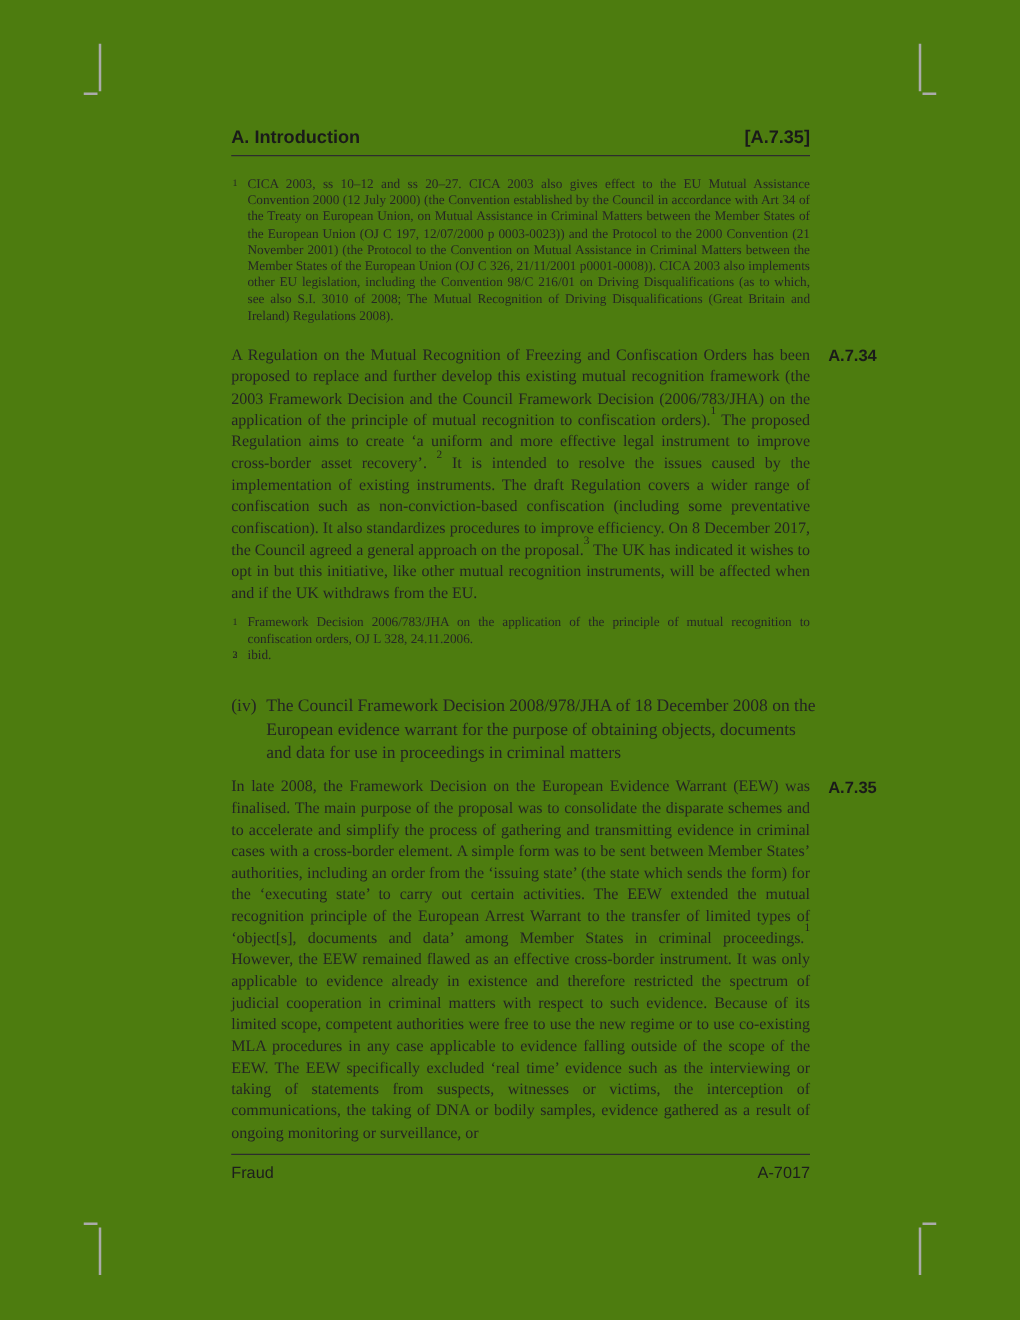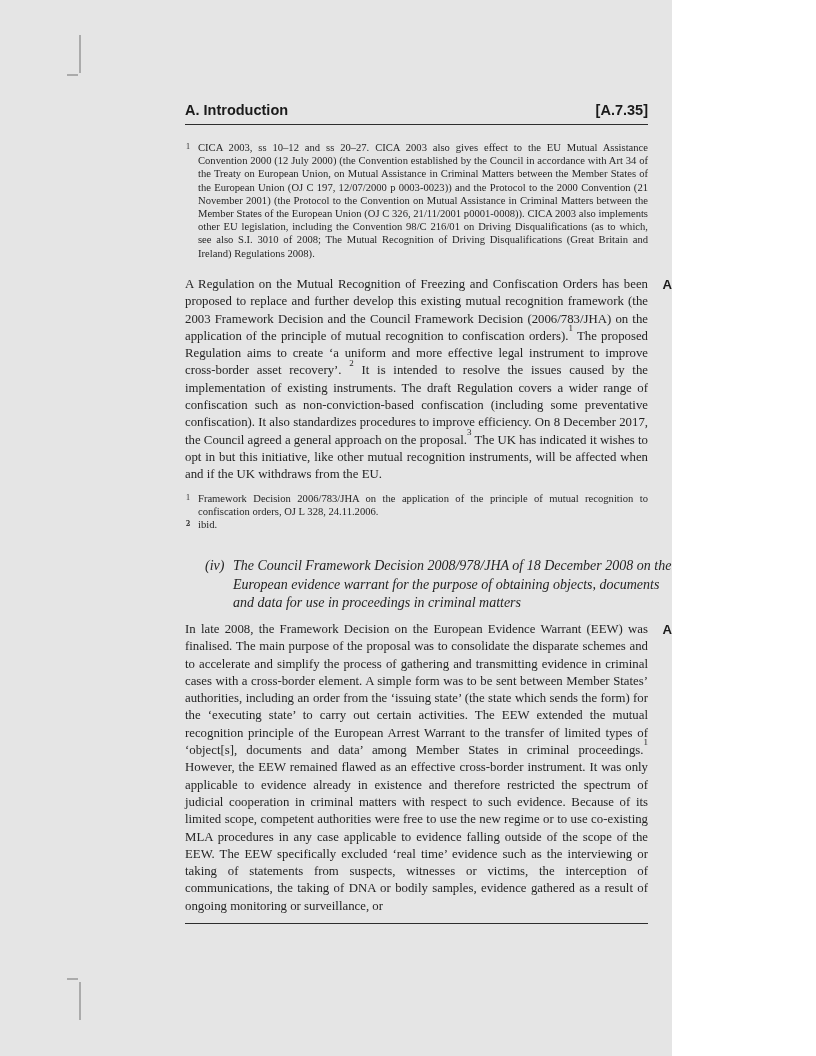--- a/index.html
+++ b/index.html
@@ -1,20 +1,20 @@
 <!DOCTYPE html>
 <html><head>
 <meta charset="utf-8">
 <style>
   html,body { margin:0; padding:0; }
   body {
     width:816px; height:1056px; background:#ffffff;
     font-family:"Liberation Serif", serif; color:#222;
   }
-  .page { position:relative; width:672px; height:1056px; background:#e5e5e5; overflow:hidden; }
+  .page { position:relative; width:816px; height:1056px; background:#4d7c0f; overflow:hidden; }
 
   
   .crop { position:absolute; background:#ababab; }
   .crop.v { width:2px; height:38px; }
   .crop.h { width:11px; height:2px; }
 
   
   .header {
     position:absolute; left:185px; top:102px; width:463px;
     display:flex; justify-content:space-between; align-items:flex-end;
@@ -41,23 +41,22 @@
   .margin-note {
     position:absolute; left:467px; top:0; width:60px; white-space:nowrap;
     font-family:"Liberation Sans", sans-serif; font-weight:bold; font-size:13.2px; color:#1a1a1a;
     text-align:center;
   }
 
   .para-734 { margin-bottom:8px; }
   .mid-fns { margin-bottom:26px; }
   .heading {
     position:relative; padding-left:28px; width:440px;
-    font-style:italic; font-size:14px; line-height:18.6px; color:#242424;
+    font-size:14px; line-height:18.6px; color:#242424;
     margin-bottom:8px;
-    margin-left:20px;
   }
   .h-marker { position:absolute; left:0; top:0; }
 
   
   .footer-rule { position:absolute; left:185px; top:923px; width:463px; border-top:1.5px solid #2d2d2d; }
   .footer {
     position:absolute; left:185px; top:930px; width:463px;
     display:flex; justify-content:space-between;
     font-family:"Liberation Sans", sans-serif; font-size:13px; color:#1d1d1d;
   }
@@ -115,14 +114,18 @@
     </div>
 
     <div class="para">
       <span class="margin-note">A.7.35</span>
       <span>In late 2008, the Framework Decision on the European Evidence Warrant (EEW) was finalised. The main purpose of the proposal was to consolidate the disparate schemes and to accelerate and simplify the process of gathering and transmitting evidence in criminal cases with a cross-border element. A simple form was to be sent between Member States’ authorities, including an order from the ‘issuing state’ (the state which sends the form) for the ‘executing state’ to carry out certain activities. The EEW extended the mutual recognition principle of the European Arrest Warrant to the transfer of limited types of ‘object[s], documents and data’ among Member States in criminal proceedings.</span><sup class="ref">1</sup><span> However, the EEW remained flawed as an effective cross-border instrument. It was only applicable to evidence already in existence and therefore restricted the spectrum of judicial cooperation in criminal matters with respect to such evidence. Because of its limited scope, competent authorities were free to use the new regime or to use co-existing MLA procedures in any case applicable to evidence falling outside of the scope of the EEW. The EEW specifically excluded ‘real time’ evidence such as the interviewing or taking of statements from suspects, witnesses or victims, the interception of communications, the taking of DNA or bodily samples, evidence gathered as a result of ongoing monitoring or surveillance, or</span>
     </div>
 
   </div>
 
   <div class="footer-rule"></div>
+  <div class="footer">
+    <span>Fraud</span>
+    <span>A-7017</span>
+  </div>
 
 </div>
 
 </body></html>

